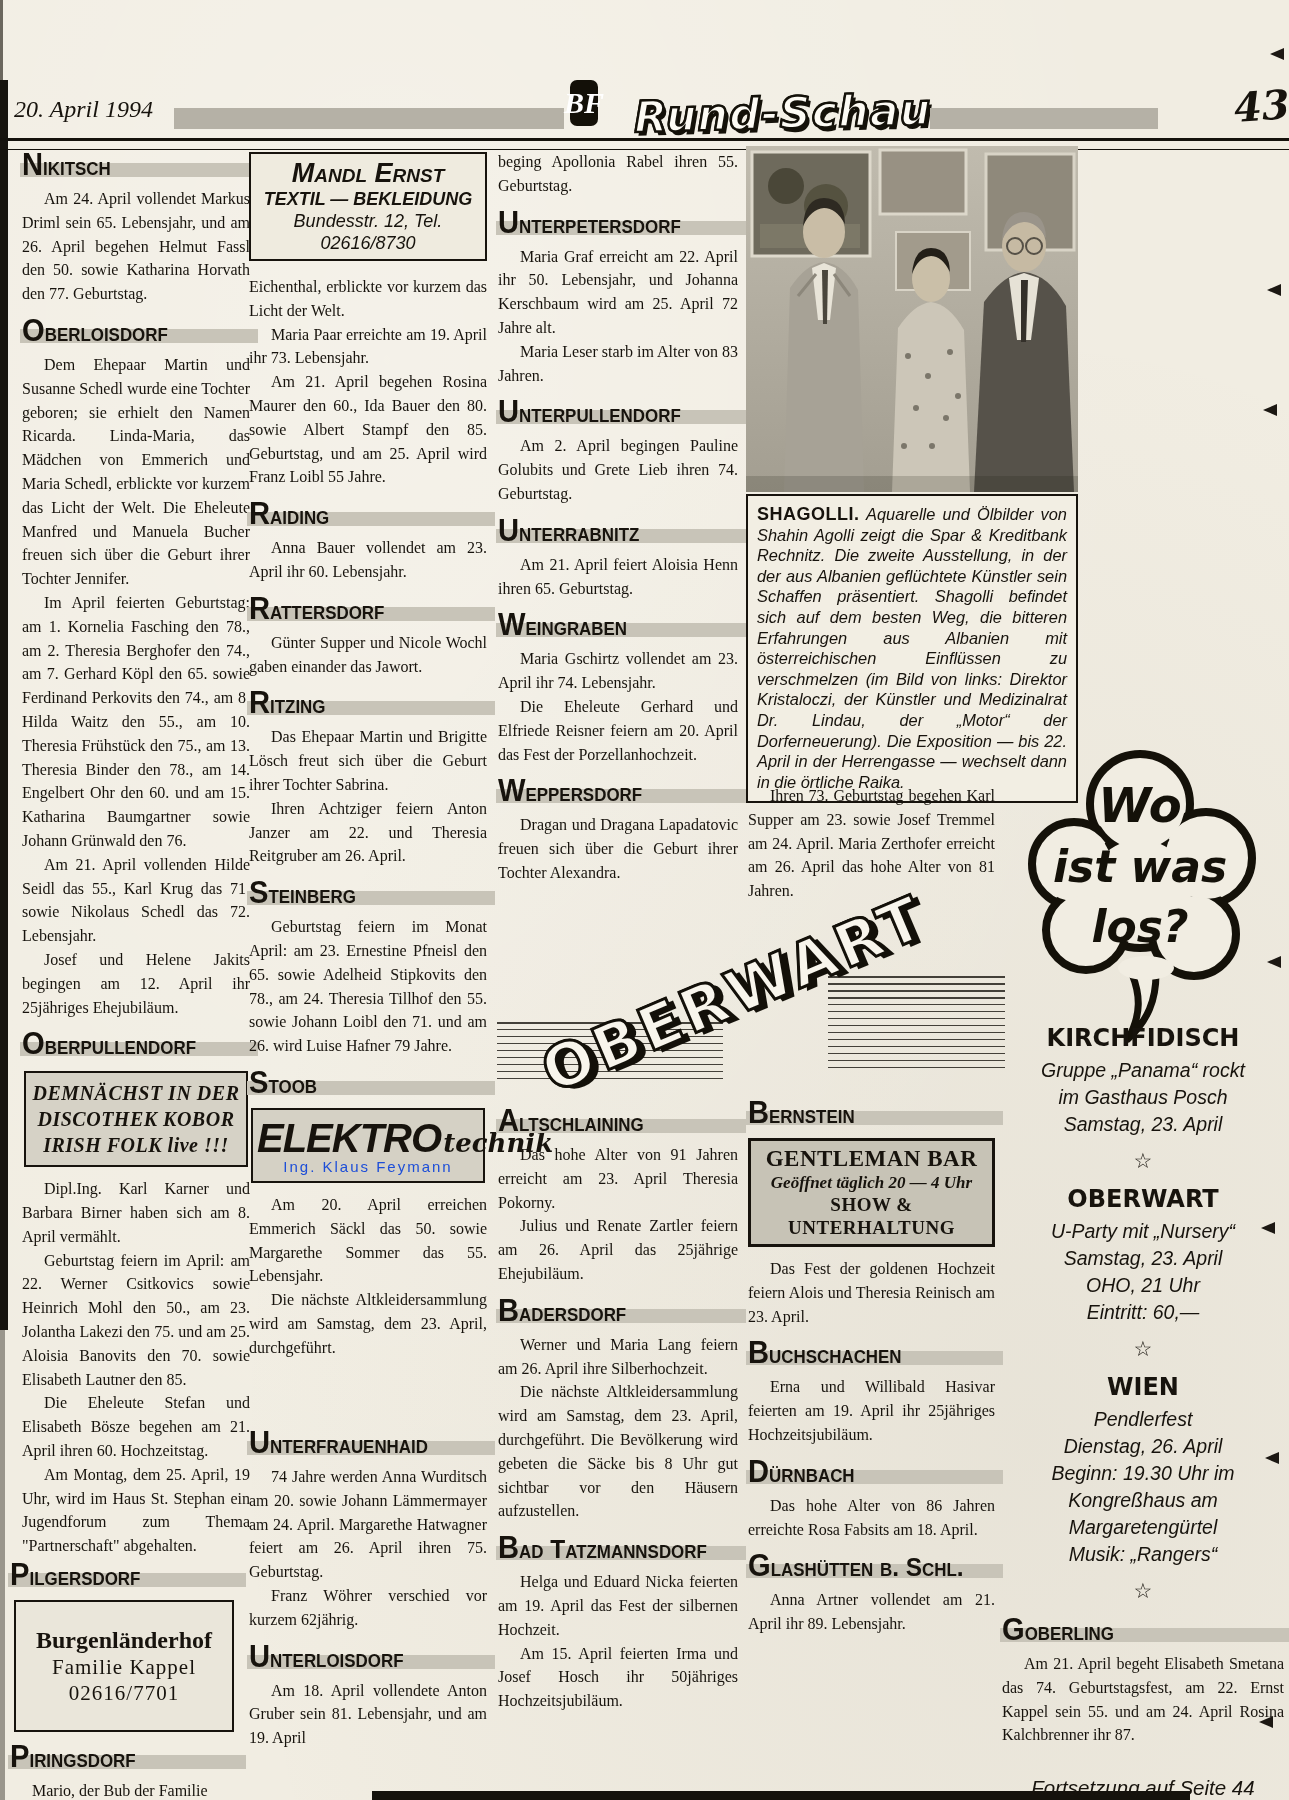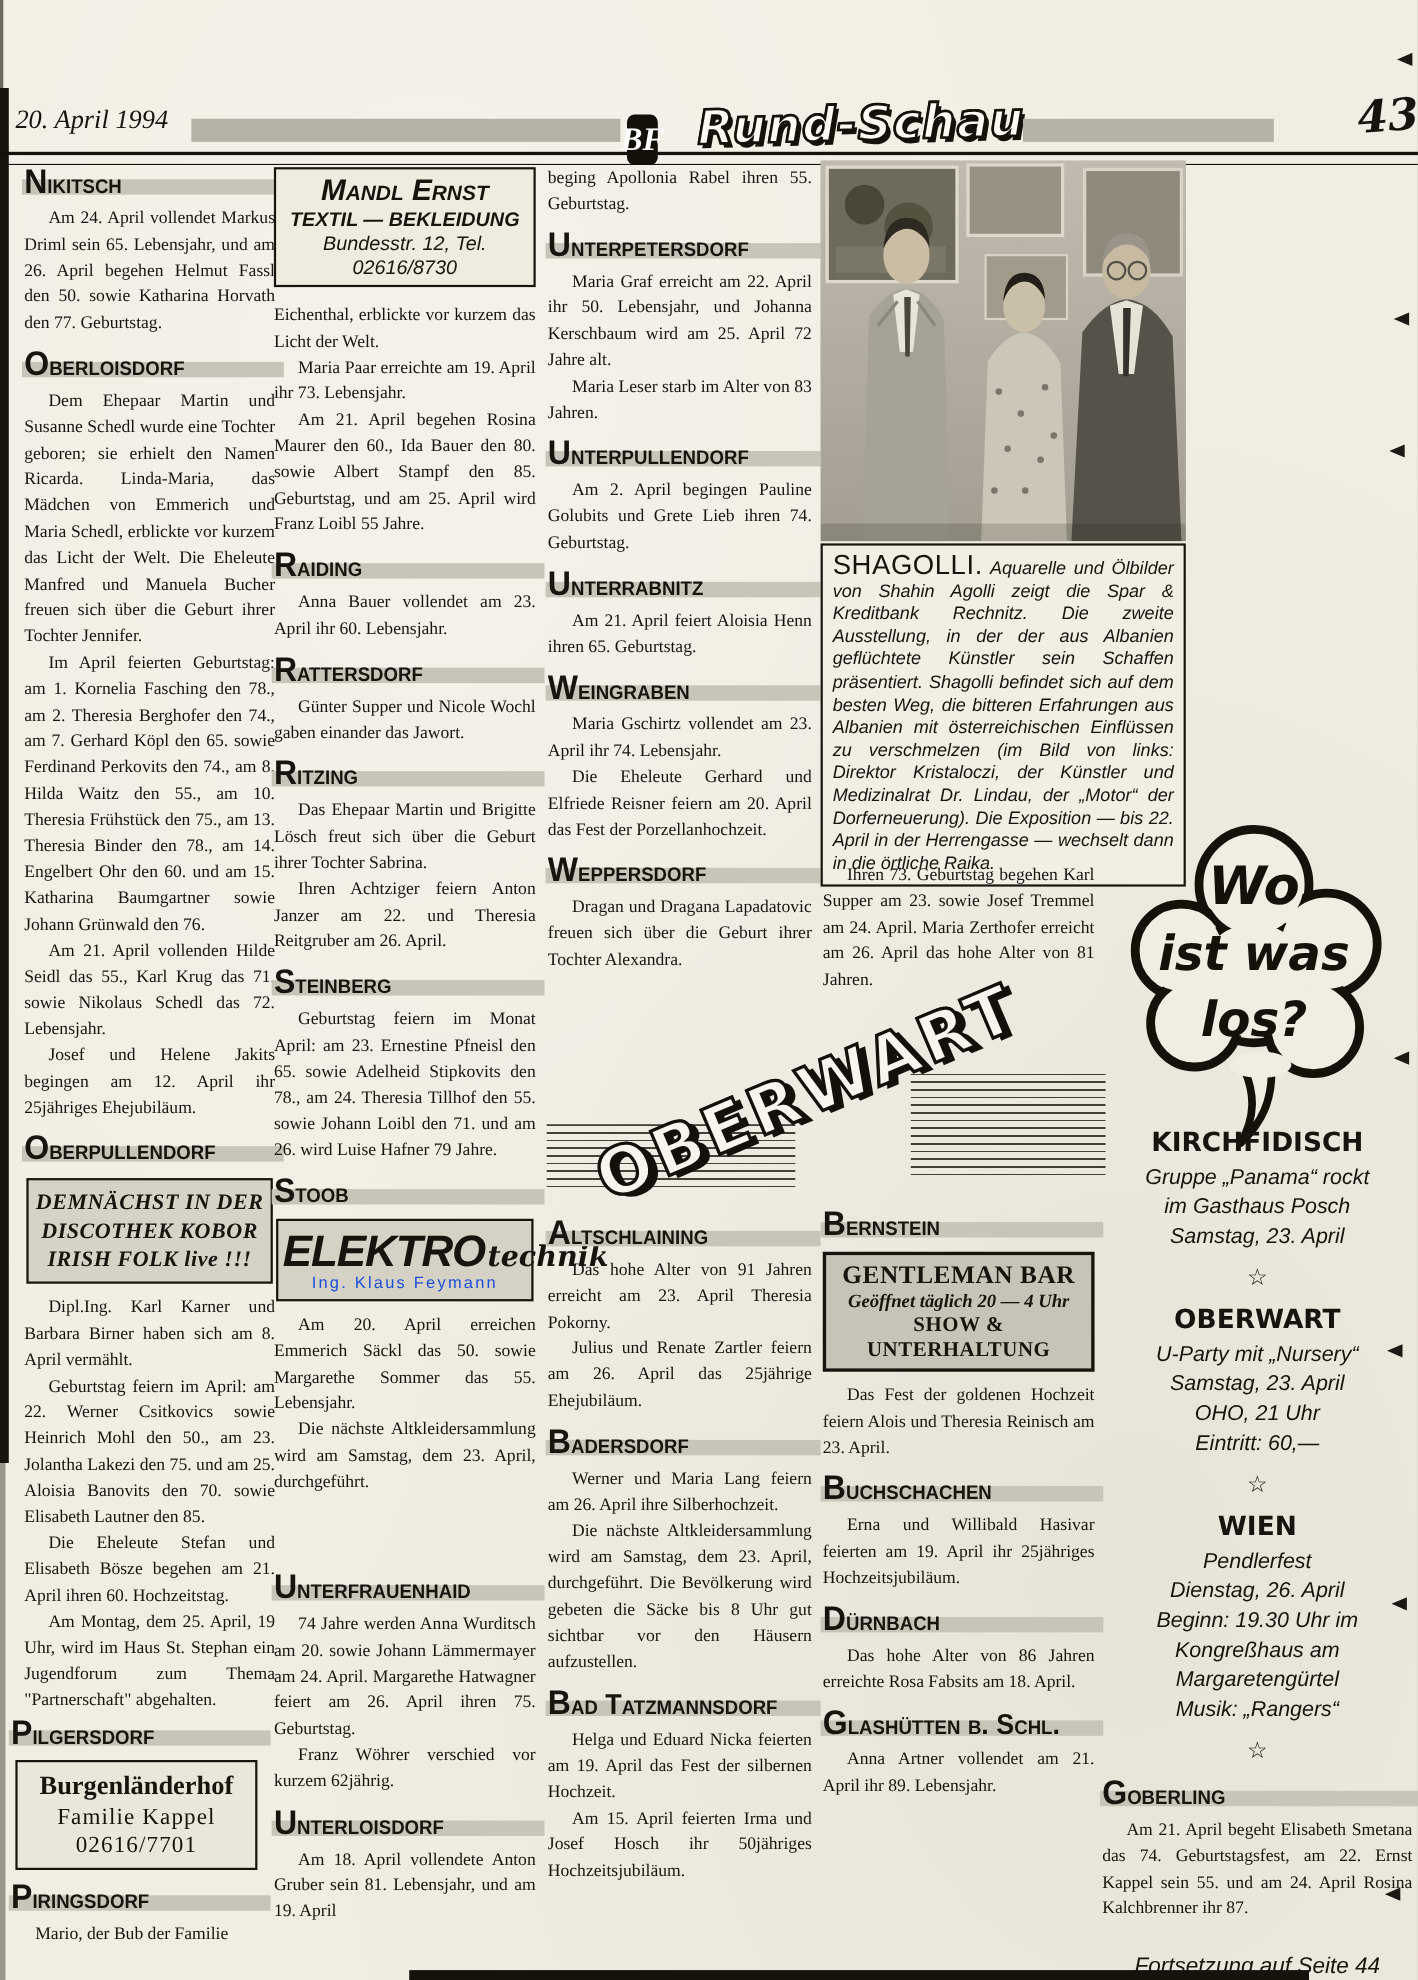--- a/index.html
+++ b/index.html
@@ -11,21 +11,21 @@
   
   .edgeL1{position:absolute;left:0;top:80px;width:8px;height:1250px;background:#17140e;}
   .edgeL2{position:absolute;left:0;top:1330px;width:5px;height:470px;background:#9a968c;}
   .edgeLtop{position:absolute;left:0;top:0;width:3px;height:80px;background:#6b675e;}
   .bottombar{position:absolute;left:372px;top:1791px;width:818px;height:9px;background:#15120c;}
   .mark{position:absolute;width:0;height:0;border-top:6px solid transparent;border-bottom:6px solid transparent;border-right:14px solid #1c1813;}
   
   .hdate{position:absolute;left:14px;top:96px;font:italic 24px "Liberation Serif",serif;}
   .hbar1{position:absolute;left:174px;top:108px;width:390px;height:21px;background:#b5b1a6;}
   .hbar2{position:absolute;left:930px;top:108px;width:228px;height:21px;background:#b5b1a6;}
-  .bfbox{position:absolute;left:570px;top:104px;width:28px;height:46px;background:#131008;border-radius:7px;
+  .bfbox{position:absolute;left:570px;top:80px;width:28px;height:46px;background:#131008;border-radius:7px;
     display:flex;align-items:center;justify-content:center;color:#fff;font:italic bold 30px "Liberation Serif",serif;}
   .rundschau{position:absolute;left:634px;top:88px;font:italic bold 43px "DejaVu Sans",sans-serif;letter-spacing:1px;
     color:#fdfbf4;-webkit-text-stroke:2.4px #141109;
     text-shadow:3px 4px 0 #141109, -1px -1px 0 #141109,1px -1px 0 #141109,-1px 1px 0 #141109;transform:rotate(-1.5deg);}
   .pagenum{position:absolute;left:1234px;top:82px;font:italic bold 40px "DejaVu Serif",serif;transform:rotate(-4deg);}
   .hrule{position:absolute;left:0;top:138px;width:1289px;height:8px;border-top:3px solid #15120c;border-bottom:1.5px solid #15120c;}
   
   .col{position:absolute;}
   #col1a{left:22px;top:150px;width:228px;}
   #col1b{left:10px;top:1560px;width:228px;}
@@ -42,40 +42,40 @@
   .tbar{position:absolute;left:-2px;right:-8px;top:13px;height:14px;background:#c8c4b8;}
   .ttxt{display:block;position:relative;font-family:"Liberation Sans",sans-serif;font-weight:bold;
     font-variant:small-caps;font-size:26px;line-height:30px;transform:scaleX(.94);transform-origin:left;white-space:nowrap;}
   .ttxt::first-letter{font-size:31px;}
   
   p.body{margin:0;font-size:16px;line-height:23.8px;text-align:justify;text-indent:22px;}
   p.body.ni{text-indent:0;}
   
   .adbox{border:2px solid #17130d;text-align:center;box-sizing:border-box;}
   .kobor{margin:12px 2px 10px;background:#d6d2c6;padding:7px 2px;font:italic bold 20px/26px "Liberation Serif",serif;letter-spacing:.5px;}
-  .burg{margin:10px 4px;background:#eae6da;padding:8px 2px;}
+  .burg{margin:10px 4px;background:#eae6da;padding:24px 2px;}
   .burg .b0{font:bold 24px/28px "Liberation Serif",serif;}
   .burg .b1{font:21px/26px "Liberation Serif",serif;letter-spacing:1px;}
   .mandl{margin:2px 0 14px;background:#eeead e;background:#efebdf;padding:5px 2px;}
   .mandl .m0{font-family:"Liberation Sans",sans-serif;font-style:italic;font-weight:bold;font-variant:small-caps;font-size:27px;line-height:29px;}
   .mandl .m1{font:italic bold 18px/22px "Liberation Sans",sans-serif;}
   .mandl .m2{font:italic 18px/22px "Liberation Sans",sans-serif;}
   .elektro{margin:10px 2px;background:#d5d1c5;padding:8px 4px 5px;}
   .el-main{font:italic bold 40px/40px "Liberation Sans",sans-serif;letter-spacing:-1px;}
   .el-script{font:italic bold 26px/26px "DejaVu Serif",serif;margin-left:2px;}
   .el-sub{font:15px/18px "Liberation Sans",sans-serif;letter-spacing:2px;color:#1d4ed8;}
   .gentle{margin:10px 0;background:#c7c3b6;border-width:3px;padding:5px 2px;text-align:center;}
   .gentle .g0{font:bold 23px/26px "Liberation Serif",serif;letter-spacing:.5px;}
   .gentle .g1{font:italic bold 17px/21px "Liberation Serif",serif;}
   .gentle .g2{font:bold 19px/23px "Liberation Serif",serif;letter-spacing:.5px;}
   
   #photo{position:absolute;left:746px;top:146px;width:332px;height:346px;background:#b4afa2;}
   #captionbox{position:absolute;left:746px;top:494px;width:332px;border:2px solid #17130d;background:#f2eee3;padding:8px 9px 9px;box-sizing:border-box;}
   #captionbox p{margin:0;font:italic 16.4px/20.6px "Liberation Sans",sans-serif;text-align:justify;}
-  #captionbox .lead{font-style:normal;font-weight:normal;font-size:25px;letter-spacing:.5px;}
+  #captionbox .lead{font-style:normal;font-weight:bold;font-size:18px;letter-spacing:.5px;}
   
   .stripes{position:absolute;background:repeating-linear-gradient(180deg,rgba(25,22,16,.8) 0 1.5px,transparent 1.5px 7px);}
   #owsl{left:497px;top:1022px;width:226px;height:58px;}
   #owsr{left:828px;top:976px;width:177px;height:96px;}
   #owword{position:absolute;left:545px;top:1042px;transform:rotate(-23deg);transform-origin:0 50%;
     font:bold 60px/64px "DejaVu Sans",sans-serif;letter-spacing:4px;color:#f8f5ec;
     -webkit-text-stroke:3px #131009;text-shadow:6px 5px 0 #131009,-1px -1px 0 #131009,1px -1px 0 #131009,-1px 1px 0 #131009;}
   
   #bubble{position:absolute;left:1014px;top:742px;width:252px;height:302px;}
   

